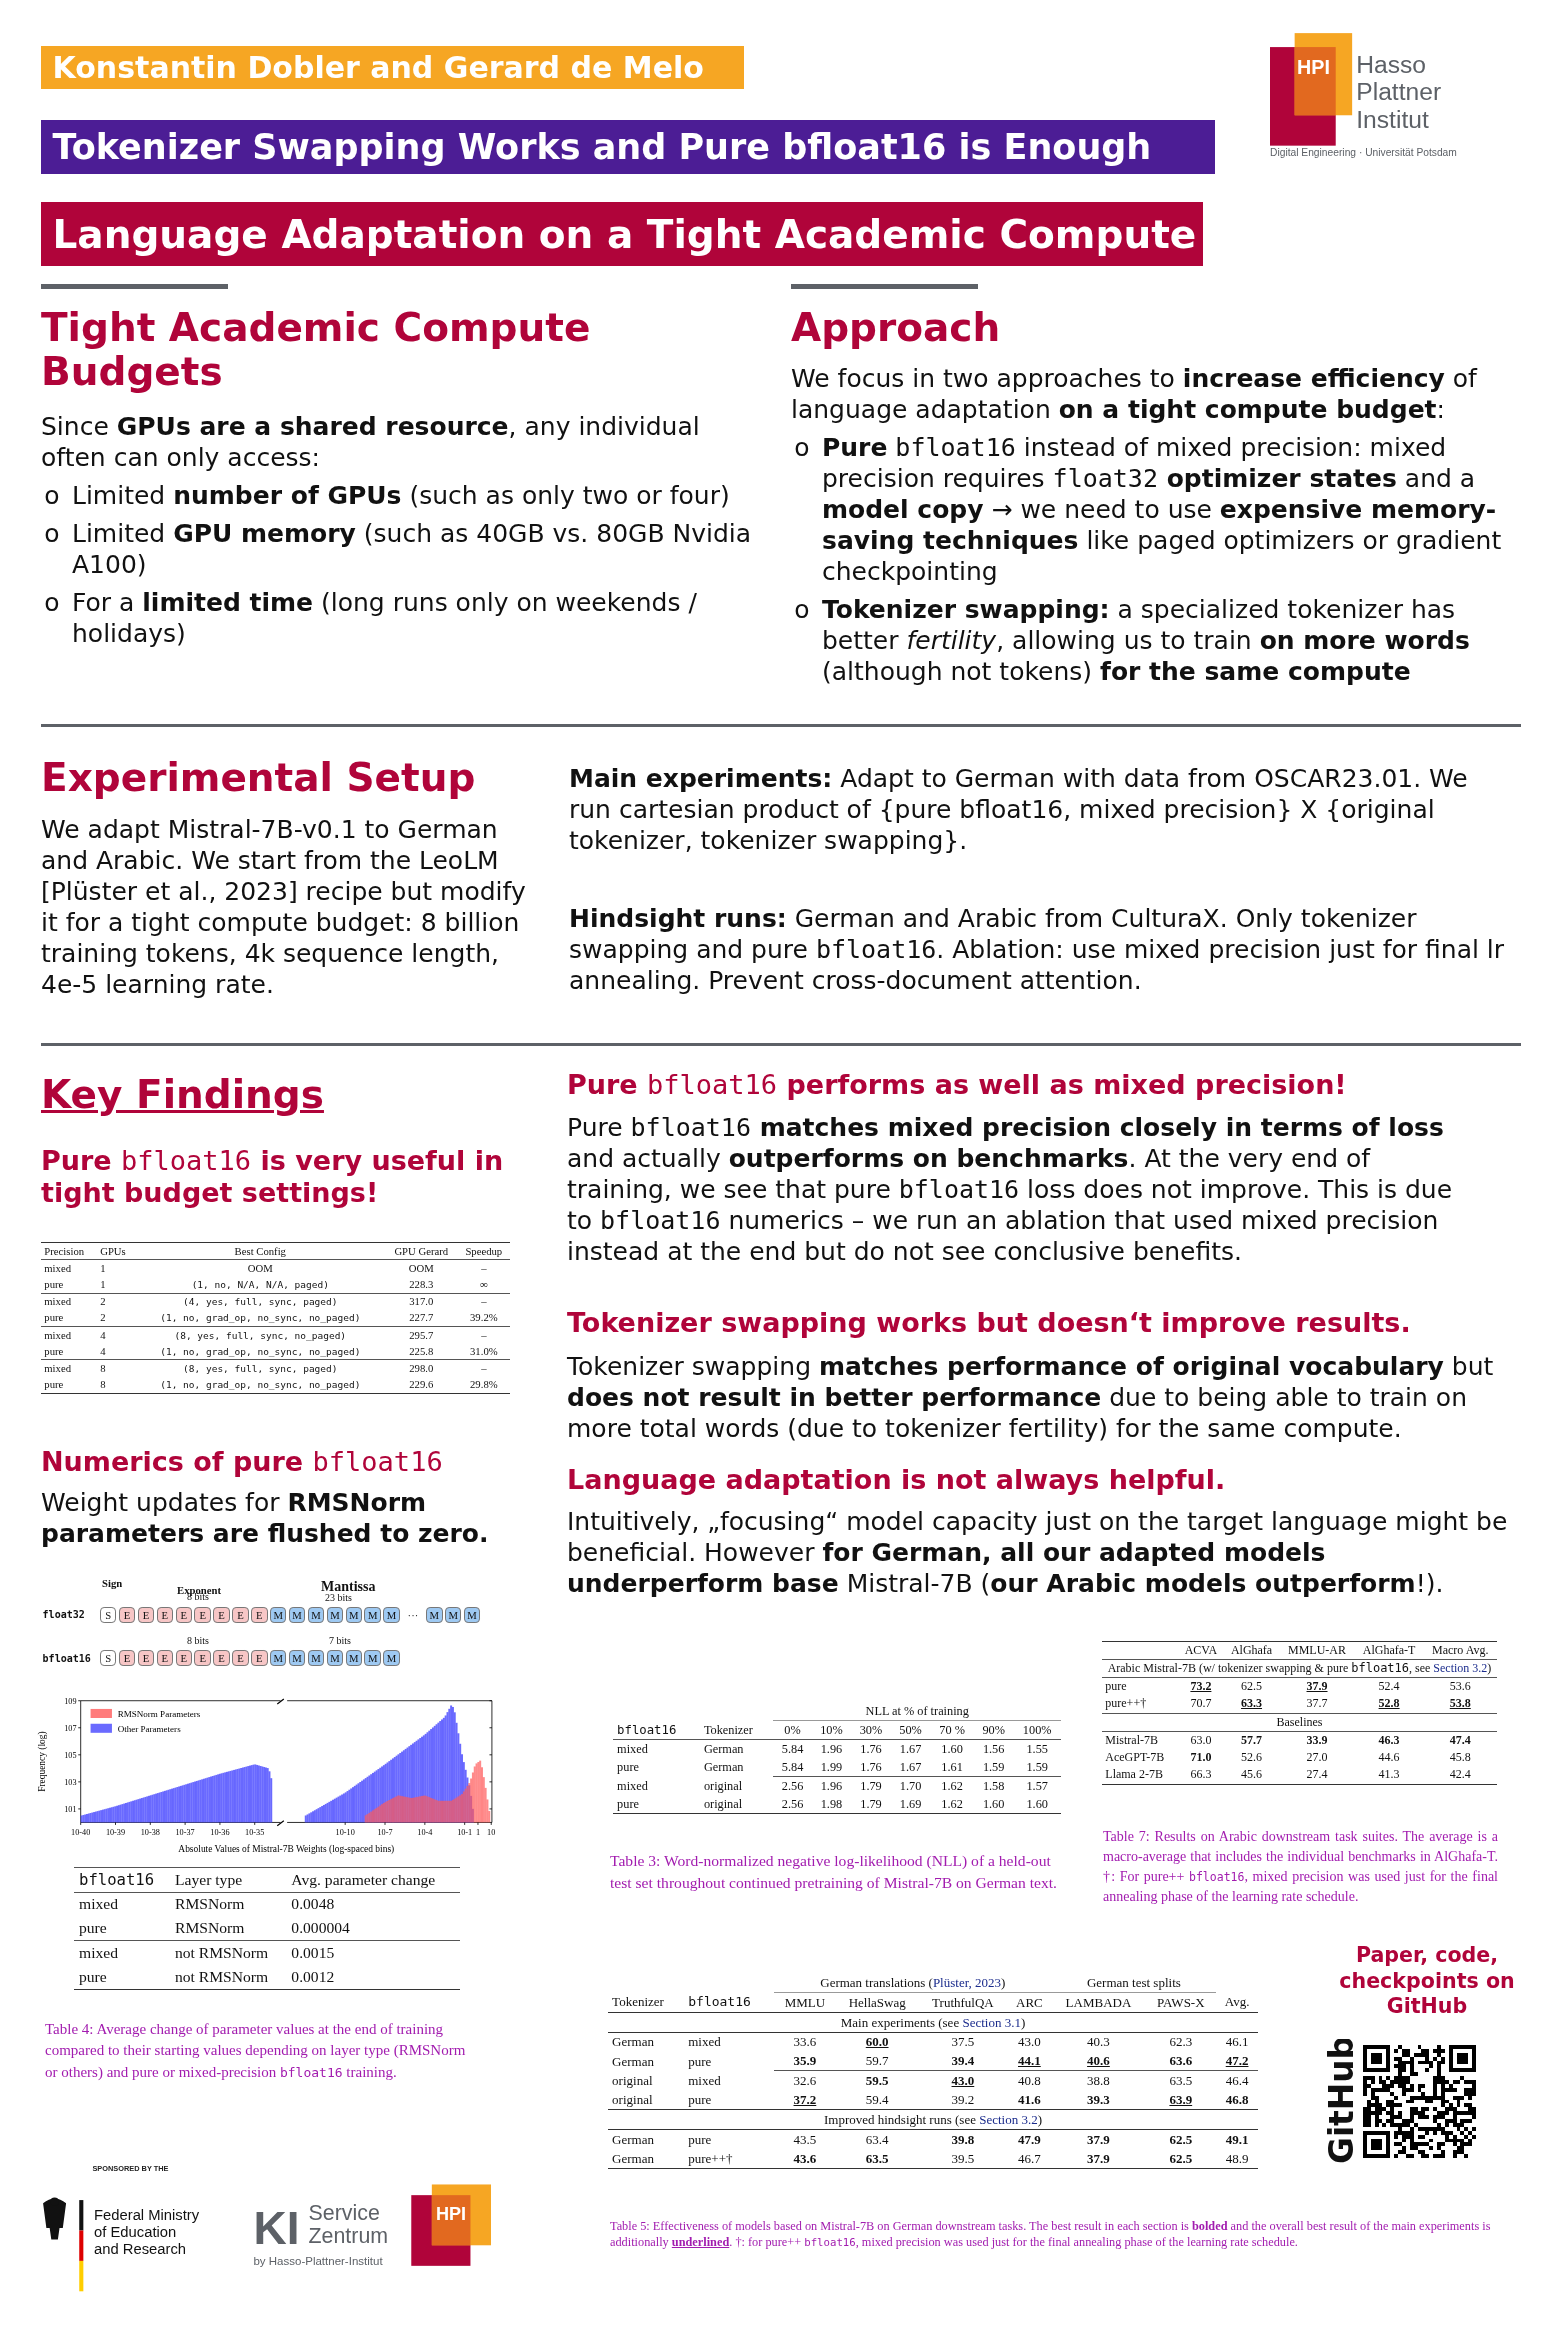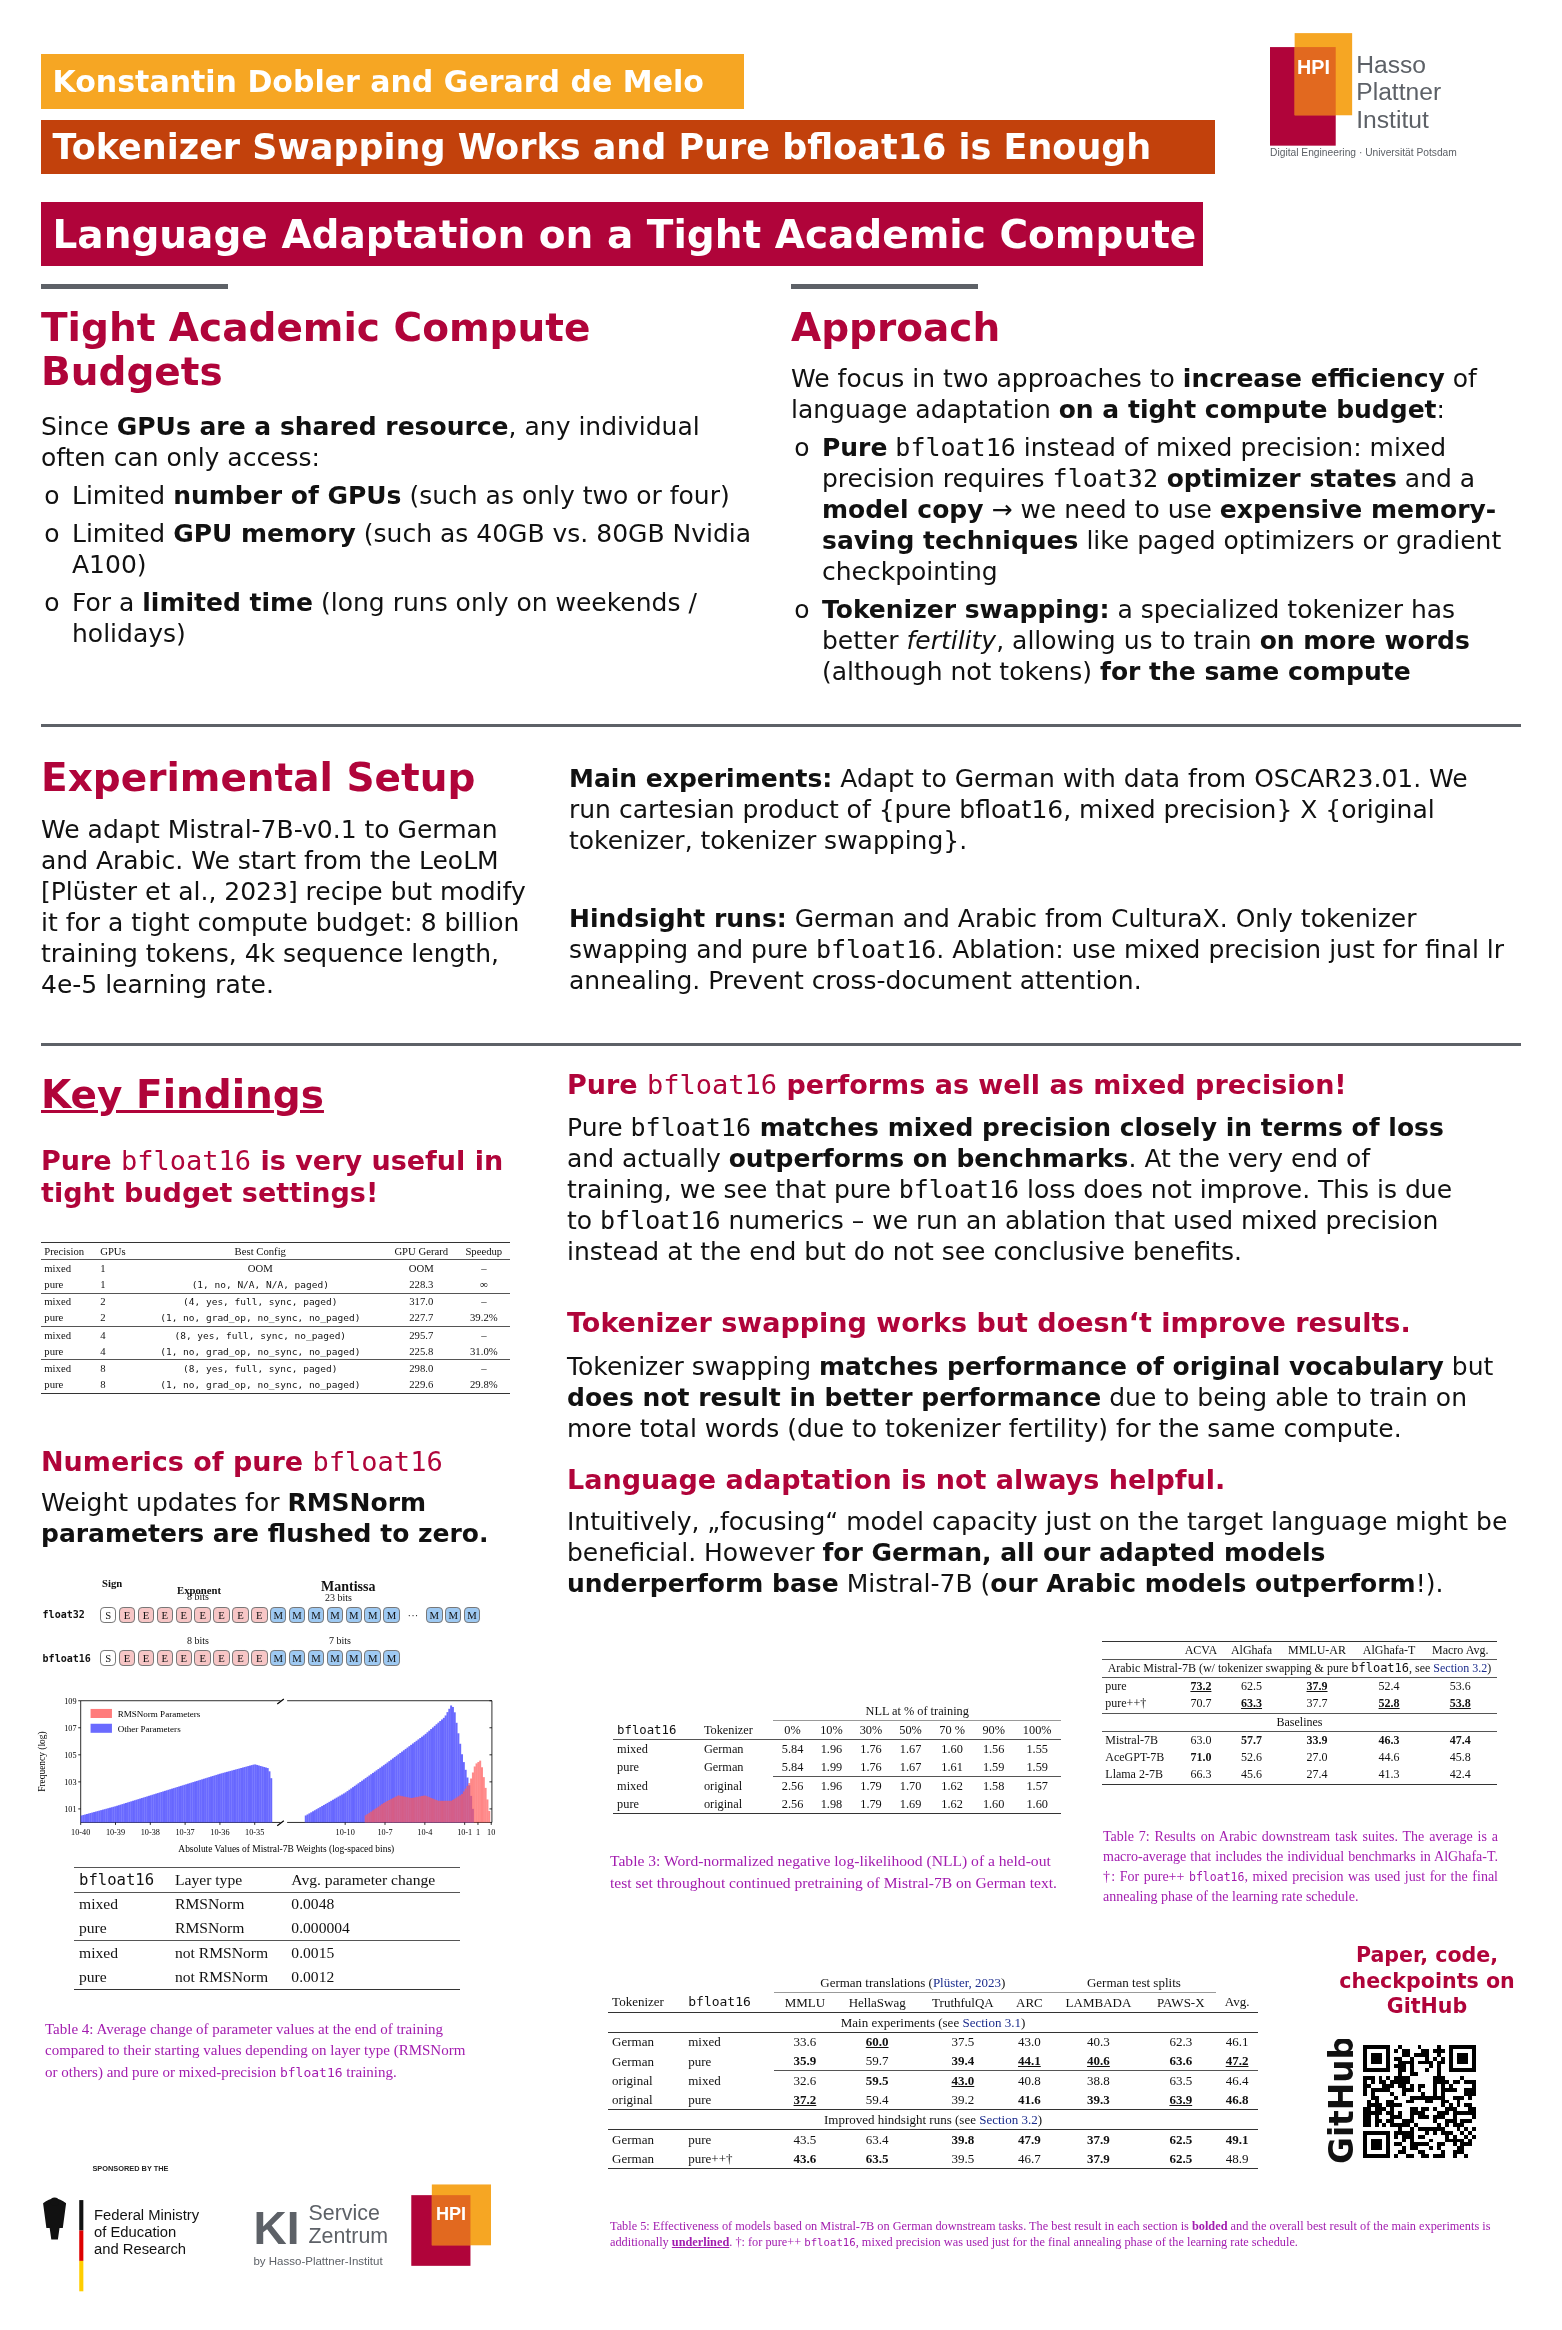--- a/index.html
+++ b/index.html
@@ -4,22 +4,22 @@
 <style>
   * { box-sizing: border-box; margin: 0; padding: 0; }
   html, body { width: 1562px; height: 2330px; background: #ffffff; overflow: hidden; }
   body { position: relative; font-family: "DejaVu Sans", sans-serif; color: #111; }
   .abs { position: absolute; }
   .mono { font-family: "DejaVu Sans Mono", monospace; font-weight: normal; }
   b, .b { font-weight: bold; }
 
   
   .banner { position: absolute; color: #fff; font-weight: bold; white-space: nowrap; padding-left: 11.5px; display: flex; align-items: center; }
-  #authors { left: 41px; top: 46px; width: 703px; height: 55px; background: #f6a623; font-size: 30px; margin-top: 8px; }
-  #subtitle { left: 41px; top: 120px; width: 1174px; height: 54px; background: #c2410c; font-size: 35px; }
+  #authors { left: 41px; top: 46px; width: 703px; height: 43px; background: #f6a623; font-size: 30px; }
+  #subtitle { left: 41px; top: 120px; width: 1174px; height: 54px; background: #4c1d95; font-size: 35px; }
   #title { left: 41px; top: 202px; width: 1162px; height: 64px; background: #b0043a; font-size: 39px; }
 
   
   #hpi-logo { left: 1270px; top: 33px; width: 230px; height: 144px; }
 
   .rule-short { position: absolute; height: 5px; background: #5d6167; width: 187px; }
   .rule-long { position: absolute; height: 3.3px; background: #5d6167; left: 41px; width: 1480px; }
 
   h2.sec { position: absolute; color: #b0043a; font-size: 39px; font-weight: bold; line-height: 1.12; }
   h3.sub { position: absolute; color: #b0043a; font-size: 27px; font-weight: bold; line-height: 1.2; }

